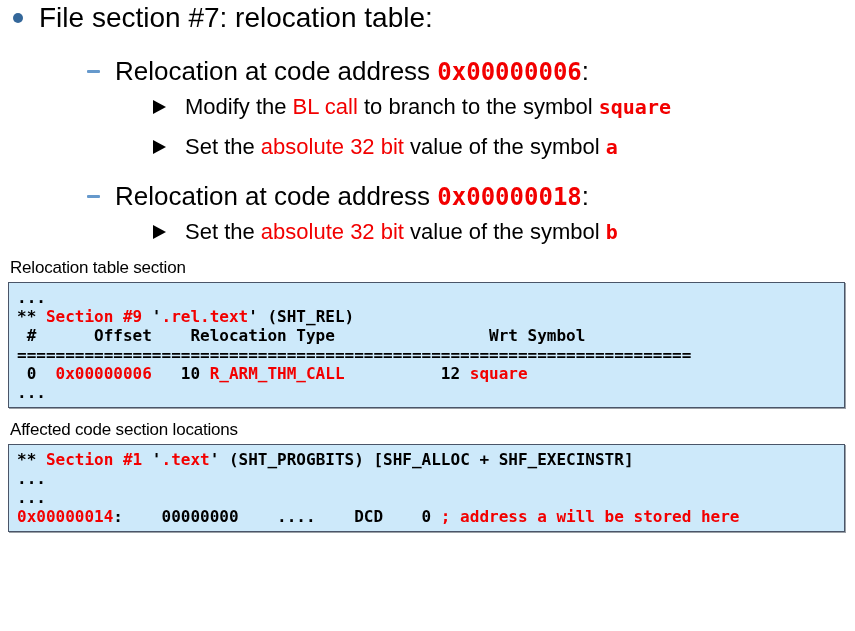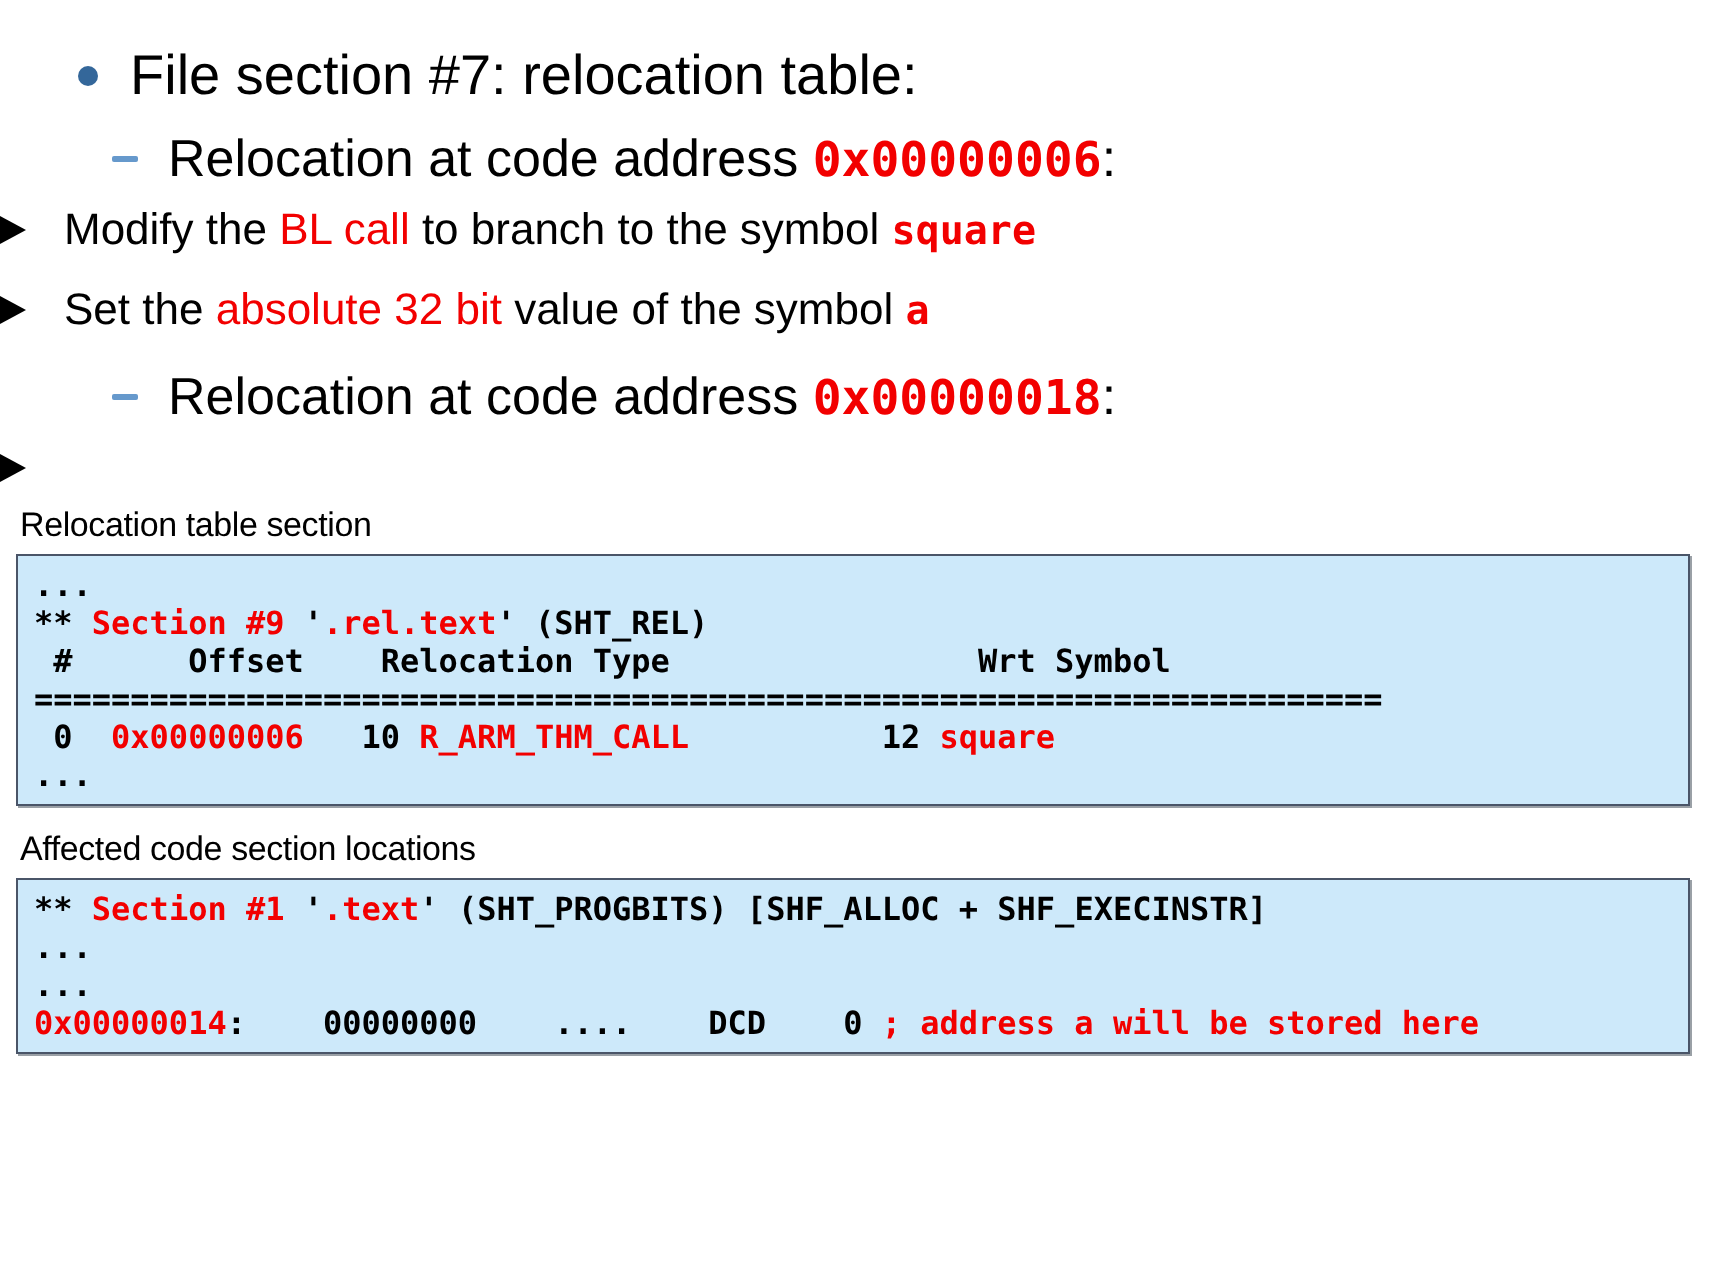--- a/index.html
+++ b/index.html
@@ -11,23 +11,23 @@
     --text-black:#000000;
   }
   *{box-sizing:border-box}
   html,body{margin:0;padding:0}
   body{
     width:855px;height:631px;overflow:hidden;background:#ffffff;
     font-family:"Liberation Sans",sans-serif;color:var(--text-black);
   }
   
   .line{display:flex;align-items:flex-start}
-  .l1{font-size:28px;line-height:36px;margin-top:20px;padding-left:39px}
-  .l2{font-size:26px;line-height:34px;margin-top:6px;padding-left:56px}
-  .l3{font-size:22px;line-height:28px;margin-top:4px;margin-bottom:12px;}
+  .l1{font-size:28px;line-height:36px;margin-top:0;padding-left:13px}
+  .l2{font-size:26px;line-height:34px;margin-top:18px;padding-left:87px}
+  .l3{font-size:22px;line-height:28px;margin-top:4px;margin-bottom:12px;padding-left:153px}
   .l1 .marker{flex:0 0 26px;padding-top:13px}
   .l2 .marker{flex:0 0 28px;padding-top:16px}
   .l3 .marker{flex:0 0 32px;padding-top:7px}
   .dot{display:block;width:10px;height:10px;border-radius:50%;background:var(--bullet-blue)}
   .dash{display:block;width:13px;height:3px;border-radius:1px;background:var(--dash-blue)}
   .tri{display:block;width:0;height:0;border-left:13px solid #000;
        border-top:7px solid transparent;border-bottom:7px solid transparent}
   .seg-plain{color:var(--text-black)}
   .seg-red{color:var(--accent-red)}
   .seg-code{font-family:"DejaVu Sans Mono",monospace;font-weight:700;color:var(--accent-red)}
@@ -77,20 +77,21 @@
       <div class="line l2">
         <span class="marker">
           <span class="dash"></span>
         </span>
         <span class="content"><span class="seg-plain">Relocation at code address </span><span class="seg-code">0x00000018</span><span class="seg-plain">:</span></span>
       </div>
       <div class="line l3">
         <span class="marker">
           <span class="tri"></span>
         </span>
+        <span class="content"><span class="seg-plain">Set the </span><span class="seg-red">absolute 32 bit</span><span class="seg-plain"> value of the symbol </span><span class="seg-code">b</span></span>
       </div>
     </div>
 
   <div class="boxlabel">Relocation table section</div>
   <div class="codebox" id="box0">
       <div class="cline"><span class="ck">...</span></div>
       <div class="cline"><span class="ck">** </span><span class="cr">Section #9</span><span class="ck"> '</span><span class="cr">.rel.text</span><span class="ck">' (SHT_REL)</span></div>
       <div class="cline"><span class="ck"> #      Offset    Relocation Type                Wrt Symbol</span></div>
       <div class="cline"><span class="ck">======================================================================</span></div>
       <div class="cline"><span class="ck"> 0  </span><span class="cr">0x00000006</span><span class="ck">   10 </span><span class="cr">R_ARM_THM_CALL</span><span class="ck">          12 </span><span class="cr">square</span></div>

